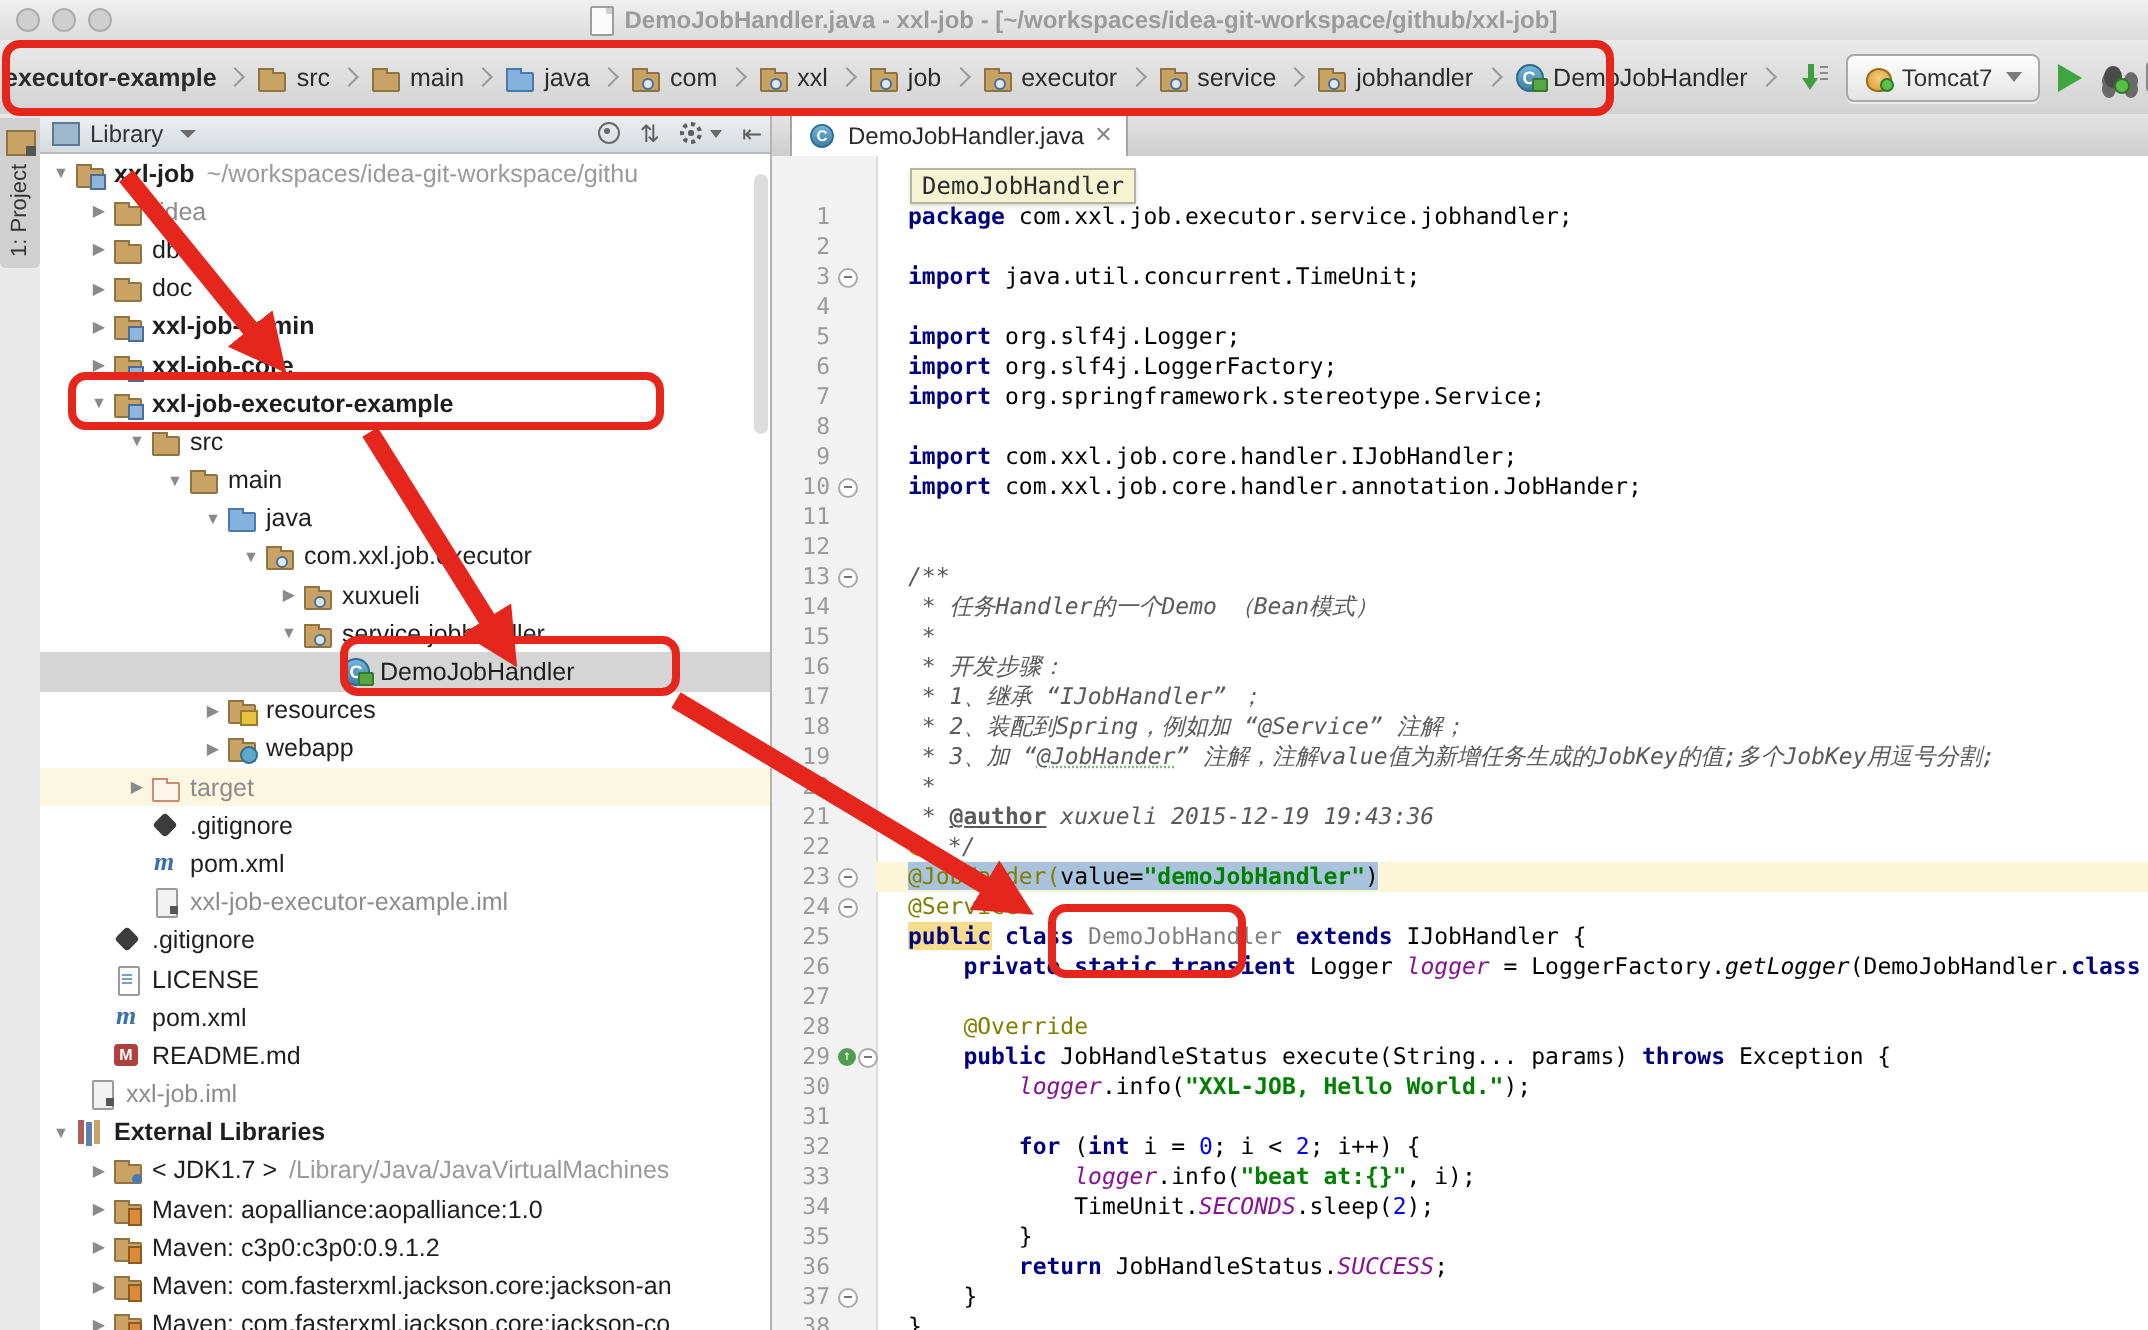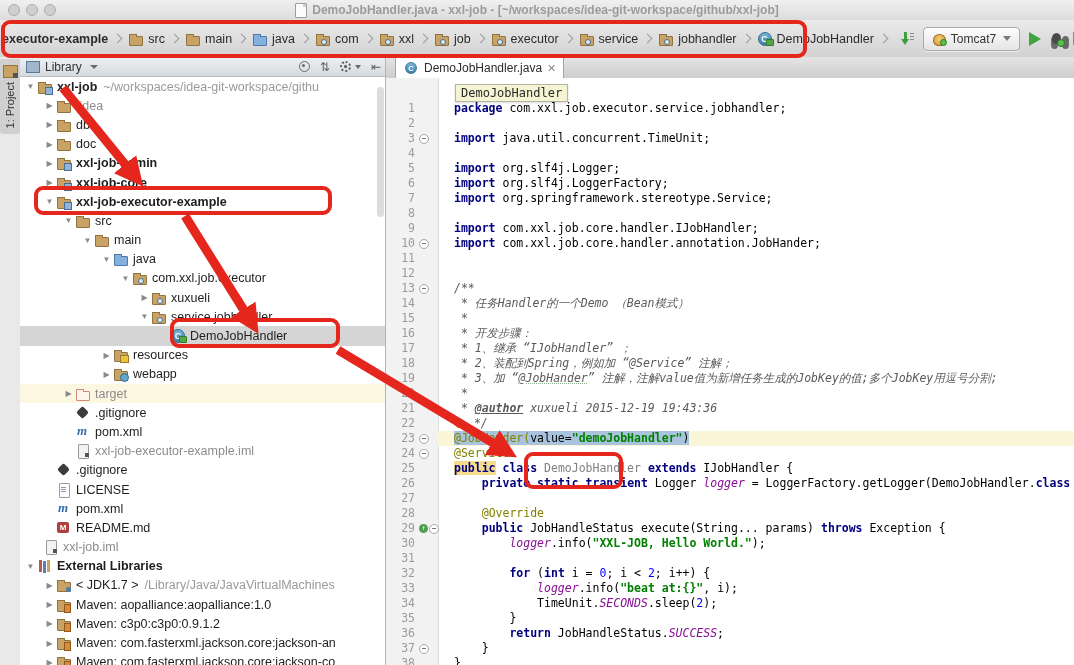--- a/index.html
+++ b/index.html
@@ -144,23 +144,23 @@
       text-align:center;flex:none;}
   .ctext{flex:1;white-space:pre;padding-left:16px;overflow:hidden;}
   .ctext.cur{background:#fcf6d8;}
   .bulb{display:inline-block;width:10px;height:10px;border-radius:50%;background:#f7c844;border:1px solid #c79a2a;
       vertical-align:-1px;margin-right:3px;box-sizing:border-box;}
   .k{color:#000080;font-weight:bold;}
   .s{color:#008000;font-weight:bold;}
   .n{color:#0000ff;}
   .a{color:#808000;}
   .c{color:#5a5a5a;font-style:italic;}
-  .d{color:#5a5a5a;font-style:italic;font-weight:bold;text-decoration:underline;}
+  .d{color:#5a5a5a;font-weight:bold;text-decoration:underline;}
   .f{color:#871094;font-style:italic;}
-  .m{}
+  .m{font-style:italic;}
   .cn{color:#808080;}
   .hl{background:#f6dd8d;}
   .sel{background:#a9c3dc;}
   .sq{text-decoration:underline dotted #86b386;}
   
   #ann{position:absolute;left:0;top:0;width:1074px;height:665px;pointer-events:none;z-index:50;}
 </style>
 </head>
 <body>
 

